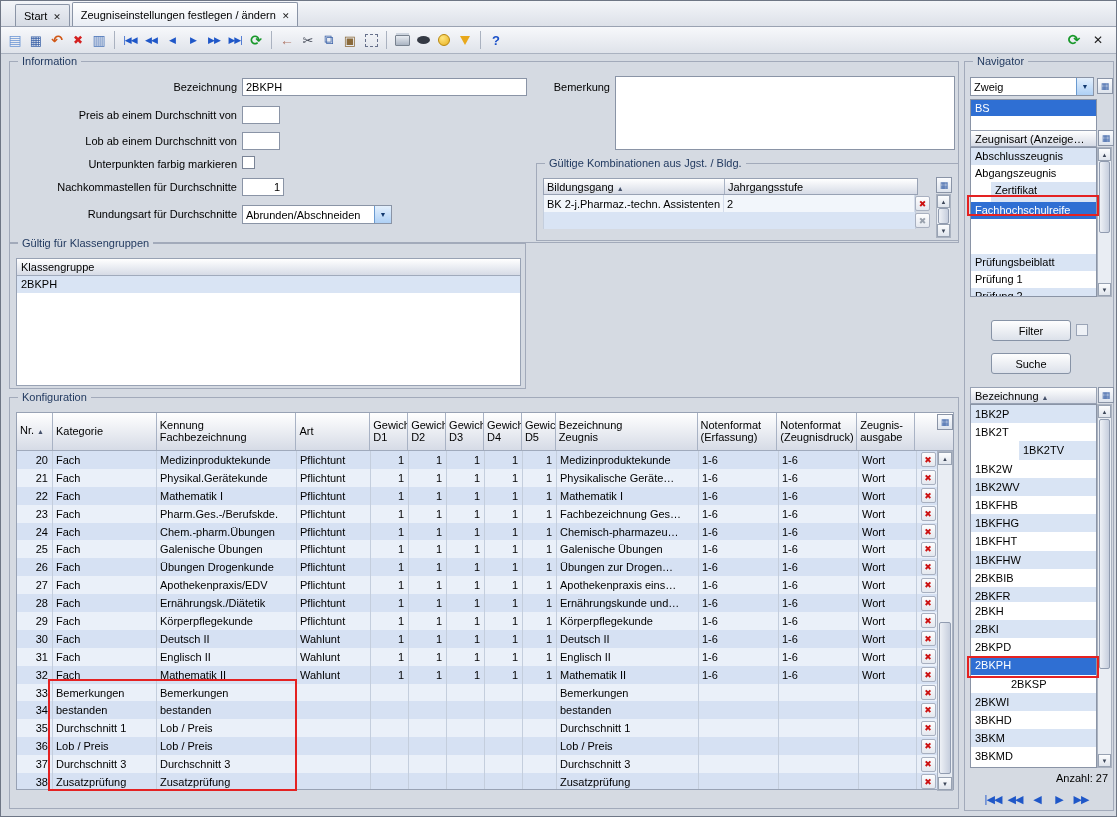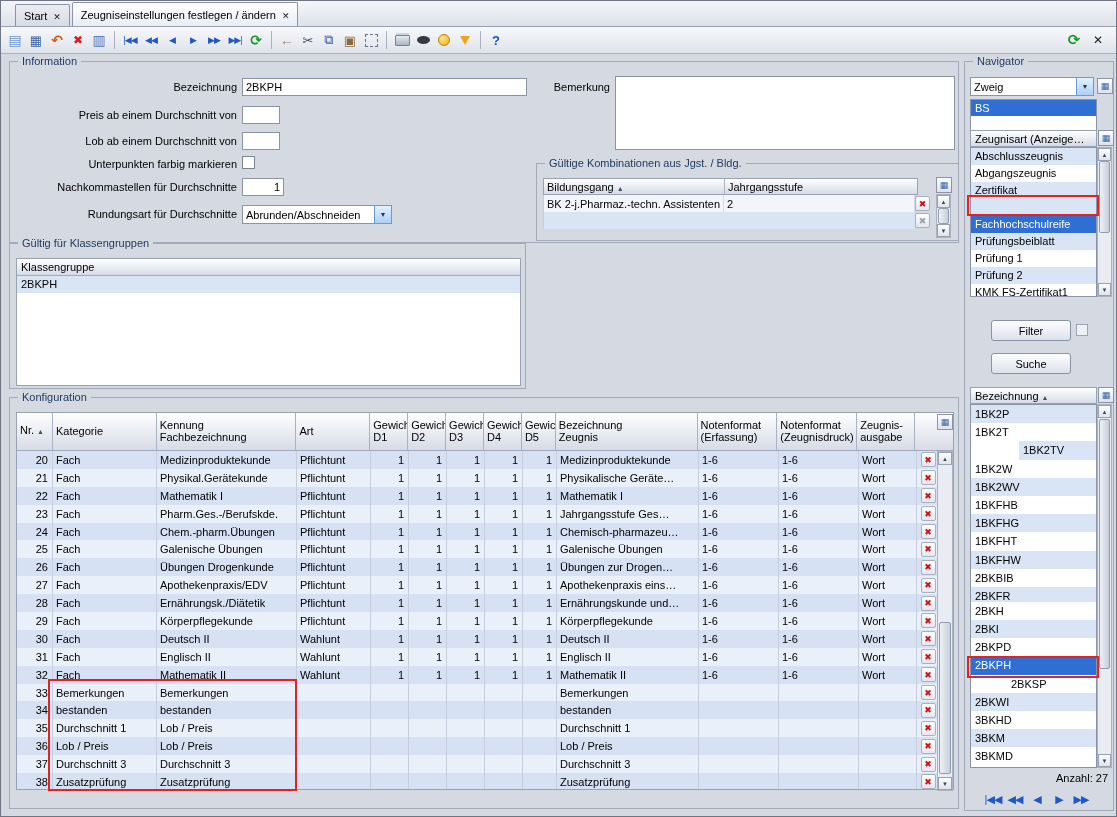--- a/index.html
+++ b/index.html
@@ -350,21 +350,21 @@
           <div class="krow odd">
             <div class="kcell kc0">23</div>
             <div class="kcell kc1">Fach</div>
             <div class="kcell kc2">Pharm.Ges.-/Berufskde.</div>
             <div class="kcell kc3">Pflichtunt</div>
             <div class="kcell kc4">1</div>
             <div class="kcell kc5">1</div>
             <div class="kcell kc6">1</div>
             <div class="kcell kc7">1</div>
             <div class="kcell kc8">1</div>
-            <div class="kcell kc9">Jahrgangsstufe Ges…</div>
+            <div class="kcell kc9">Fachbezeichnung Ges…</div>
             <div class="kcell kc10">1-6</div>
             <div class="kcell kc11">1-6</div>
             <div class="kcell kc12">Wort</div>
             <div class="kcell kcx">
               <span class="delx"></span>
             </div>
           </div>
           <div class="krow even">
             <div class="kcell kc0">24</div>
             <div class="kcell kc1">Fach</div>
@@ -657,23 +657,23 @@
         <div class="litem alt sel" style="height: 16px; line-height: 16px;">BS</div>
       </div>
 
     <div class="lhead2" style="left:5px;top:68px;width:127px">
         <span>Zeugnisart (Anzeige…</span>
       </div>
     <div class="gbtn" style="left:133px;top:68px"></div>
     <div class="list" id="zeugnisart-list" style="left:5px;top:85px;width:127px;height:150px">
         <div class="litem alt" style="height: 17px; line-height: 17px;">Abschlusszeugnis</div>
         <div class="litem" style="height: 17px; line-height: 17px;">Abgangszeugnis</div>
-        <div class="litem alt" style="height: 34px; line-height: 17px;">Zertifikat</div>
+        <div class="litem alt" style="height: 20px; line-height: 17px; margin-left: 20px;">Zertifikat</div>
         <div class="litem sel" style="height: 17px; line-height: 17px;">Fachhochschulreife</div>
-        <div class="litem alt" style="height: 17px; line-height: 17px;">Prüfungsbeiblatt</div>
+        <div class="litem alt" style="height: 17px; line-height: 17px; margin-top: 35px;">Prüfungsbeiblatt</div>
         <div class="litem" style="height: 17px; line-height: 17px;">Prüfung 1</div>
         <div class="litem alt" style="height: 17px; line-height: 17px;">Prüfung 2</div>
         <div class="litem" style="height: 17px; line-height: 17px;">KMK FS-Zertifikat1</div>
         <div class="litem alt" style="height: 17px; line-height: 17px;">KMK FS-Zertifikat2</div>
       </div>
     <div class="sb" style="left:132px;top:85px;height:150px">
       <div class="sb-btn sb-up"></div>
       <div class="sb-thumb" style="top:13px;height:72px"></div>
       <div class="sb-btn sb-down"></div>
     </div>

